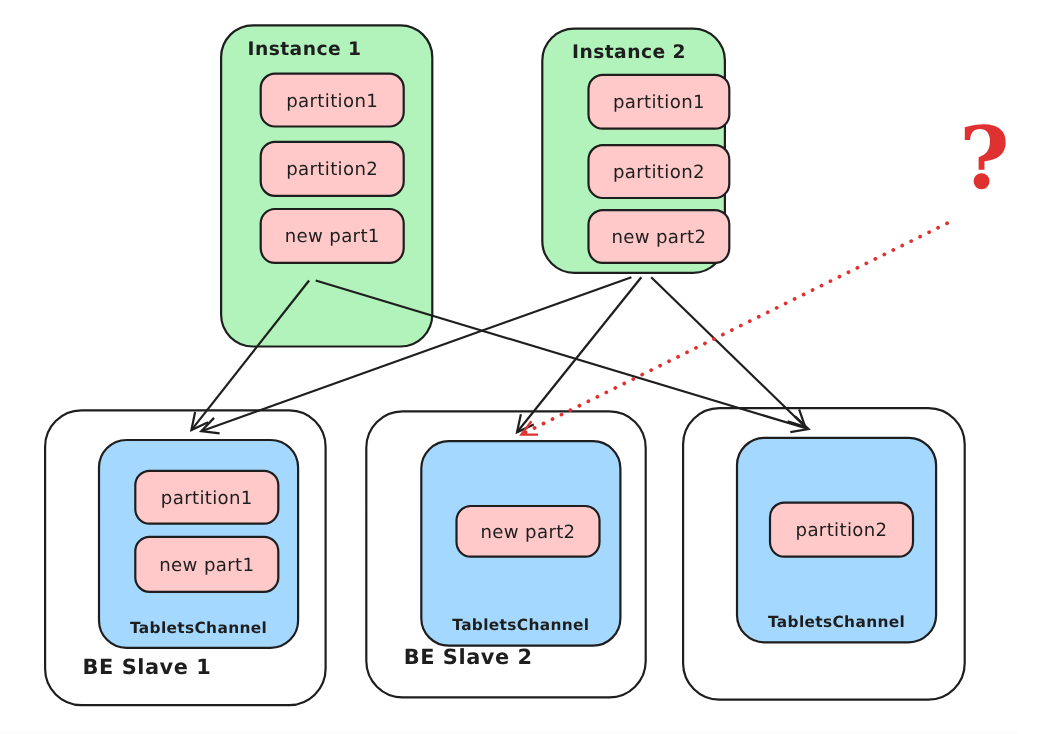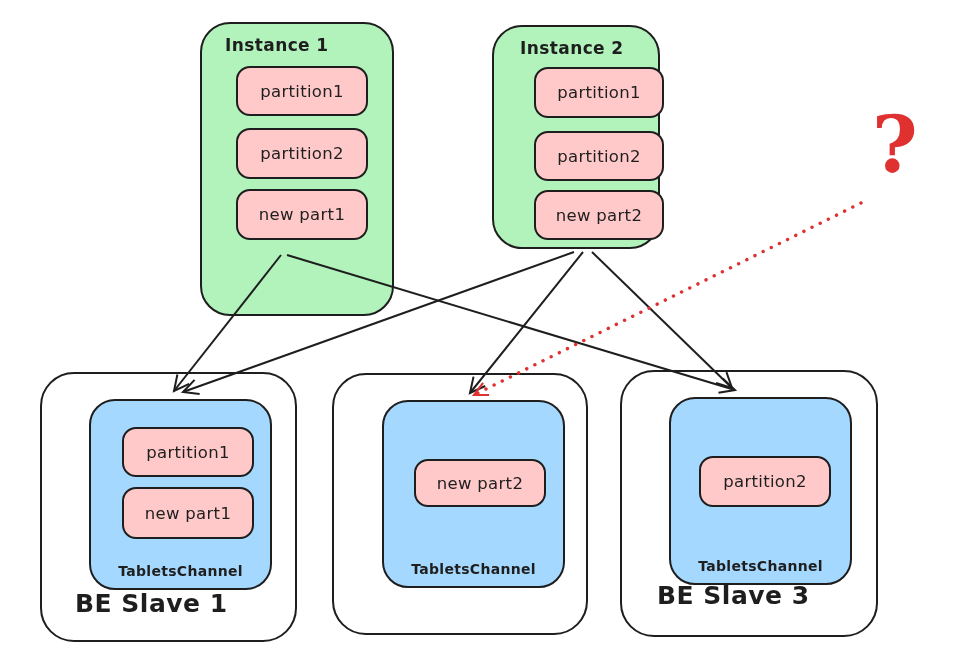--- a/index.html
+++ b/index.html
@@ -27,21 +27,21 @@
   .partition{
     background:var(--pink);border-radius:14px;
     display:flex;align-items:center;justify-content:center;
     font-size:16.5px;letter-spacing:.3px;
   }
   .instance-label{font-size:17px;font-weight:bold;letter-spacing:.4px;}
   .channel-label{
     position:absolute;left:0;right:0;bottom:9px;
     text-align:center;font-size:14px;font-weight:bold;letter-spacing:.3px;
   }
-  .slave-label{position:absolute;font-size:25px;font-weight:bold;letter-spacing:.5px;}
+  .slave-label{position:absolute;font-size:19px;font-weight:bold;letter-spacing:.5px;}
   .qmark{
     font-size:78px;font-weight:bold;color:var(--red);
     line-height:1;font-family:"DejaVu Serif", serif;
   }
   svg.arrows{position:absolute;left:0;top:0;pointer-events:none;}
   .arrow{stroke:var(--ink);stroke-width:2;fill:none;}
   .arrow.red{
     stroke:var(--red);stroke-width:3.4;
     stroke-dasharray:0.1 9;stroke-linecap:round;
   }
@@ -74,28 +74,28 @@
       <div class="channel-label">TabletsChannel</div>
     </div>
     <div class="slave-label" style="left:33px;bottom:22px;">BE Slave 1</div>
   </div>
 
   <div class="abs node beslave" style="left:332px;top:373px;width:256px;height:262px;">
     <div class="abs node channel" style="left:48px;top:25px;width:183px;height:188px;">
       <div class="abs node partition" style="left:30px;top:57px;width:132px;height:48px;">new part2</div>
       <div class="channel-label">TabletsChannel</div>
     </div>
+    <div class="slave-label" style="left:33px;bottom:24px;">BE Slave 2</div>
   </div>
 
   <div class="abs node beslave" style="left:620px;top:370px;width:258px;height:267px;">
     <div class="abs node channel" style="left:47px;top:25px;width:183px;height:188px;">
       <div class="abs node partition" style="left:28px;top:57px;width:132px;height:51px;">partition2</div>
       <div class="channel-label">TabletsChannel</div>
     </div>
-    <div class="slave-label" style="left:35px;bottom:25px;">BE Slave 3</div>
   </div>
 
   <div class="abs qmark" style="left:872px;top:106px;">?</div>
 
   <svg class="arrows" width="953" height="667" viewBox="0 0 953 667">
     <defs>
       <marker id="ahb" viewBox="0 0 24 24" refX="21" refY="12" markerWidth="20" markerHeight="20" markerUnits="userSpaceOnUse" orient="auto">
         <polyline class="ah-b" points="3,3 21,12 3,21"></polyline>
       </marker>
       <marker id="ahr" viewBox="0 0 24 24" refX="21" refY="12" markerWidth="18" markerHeight="18" markerUnits="userSpaceOnUse" orient="auto">

